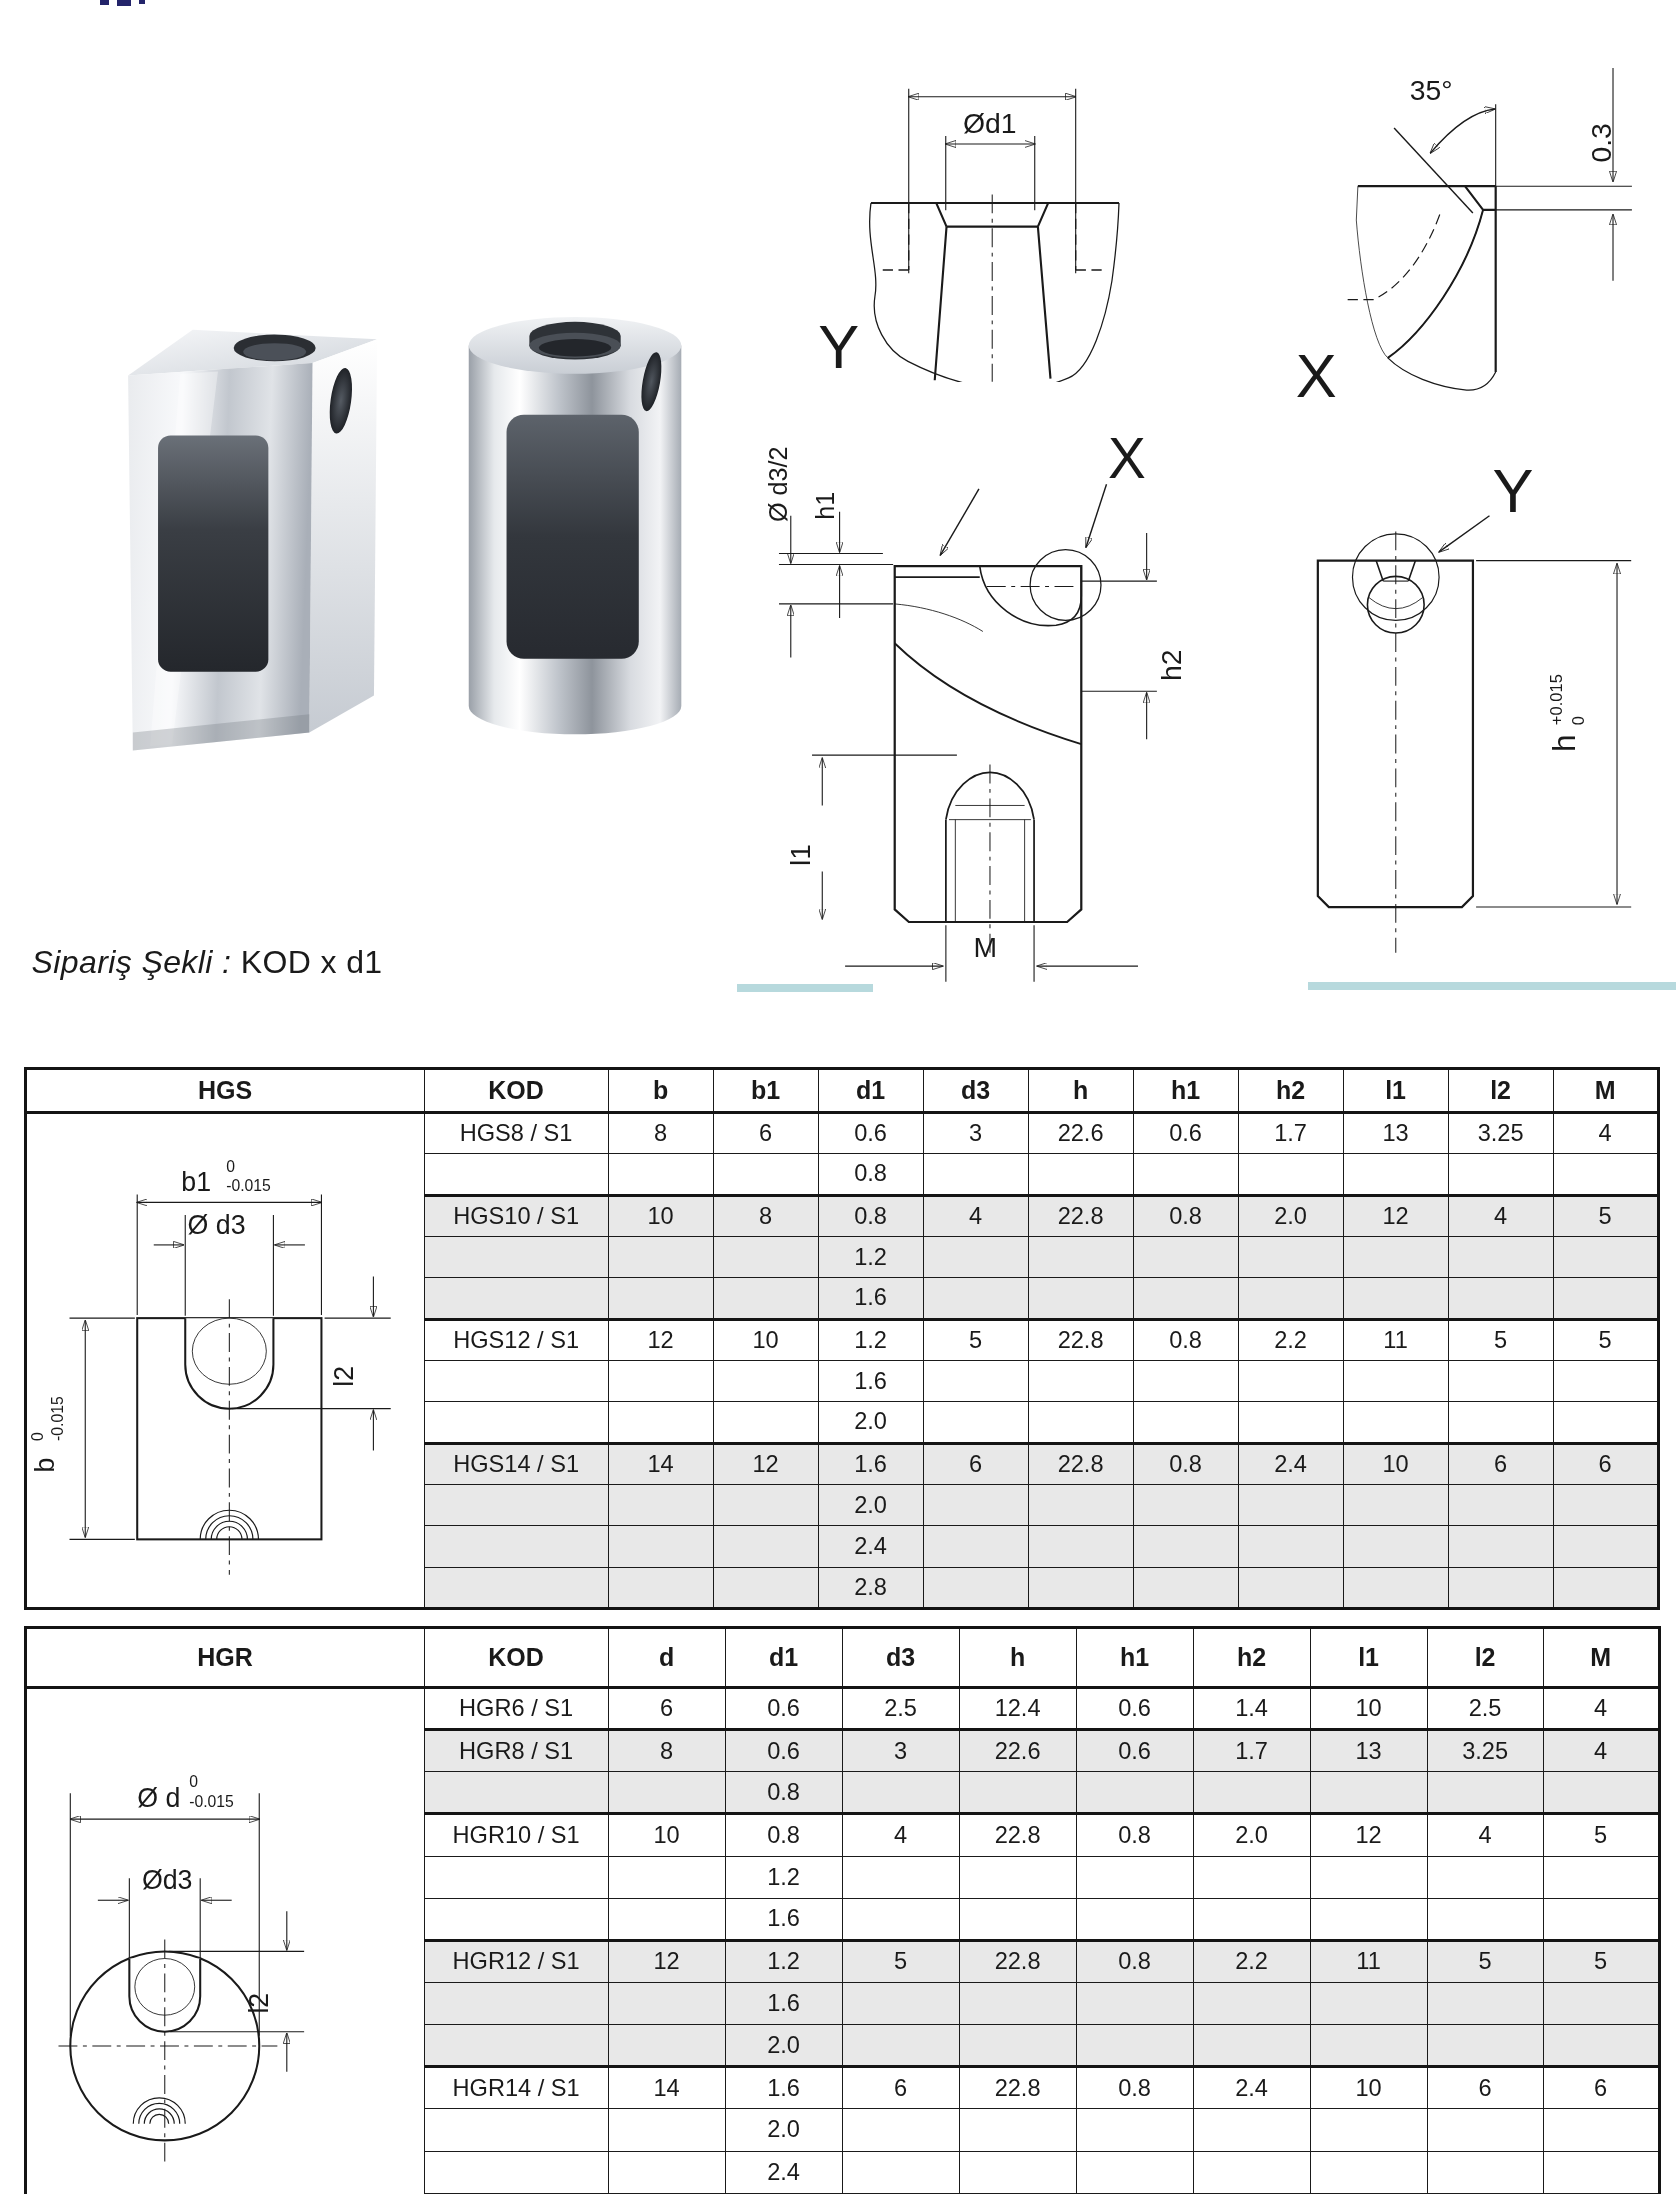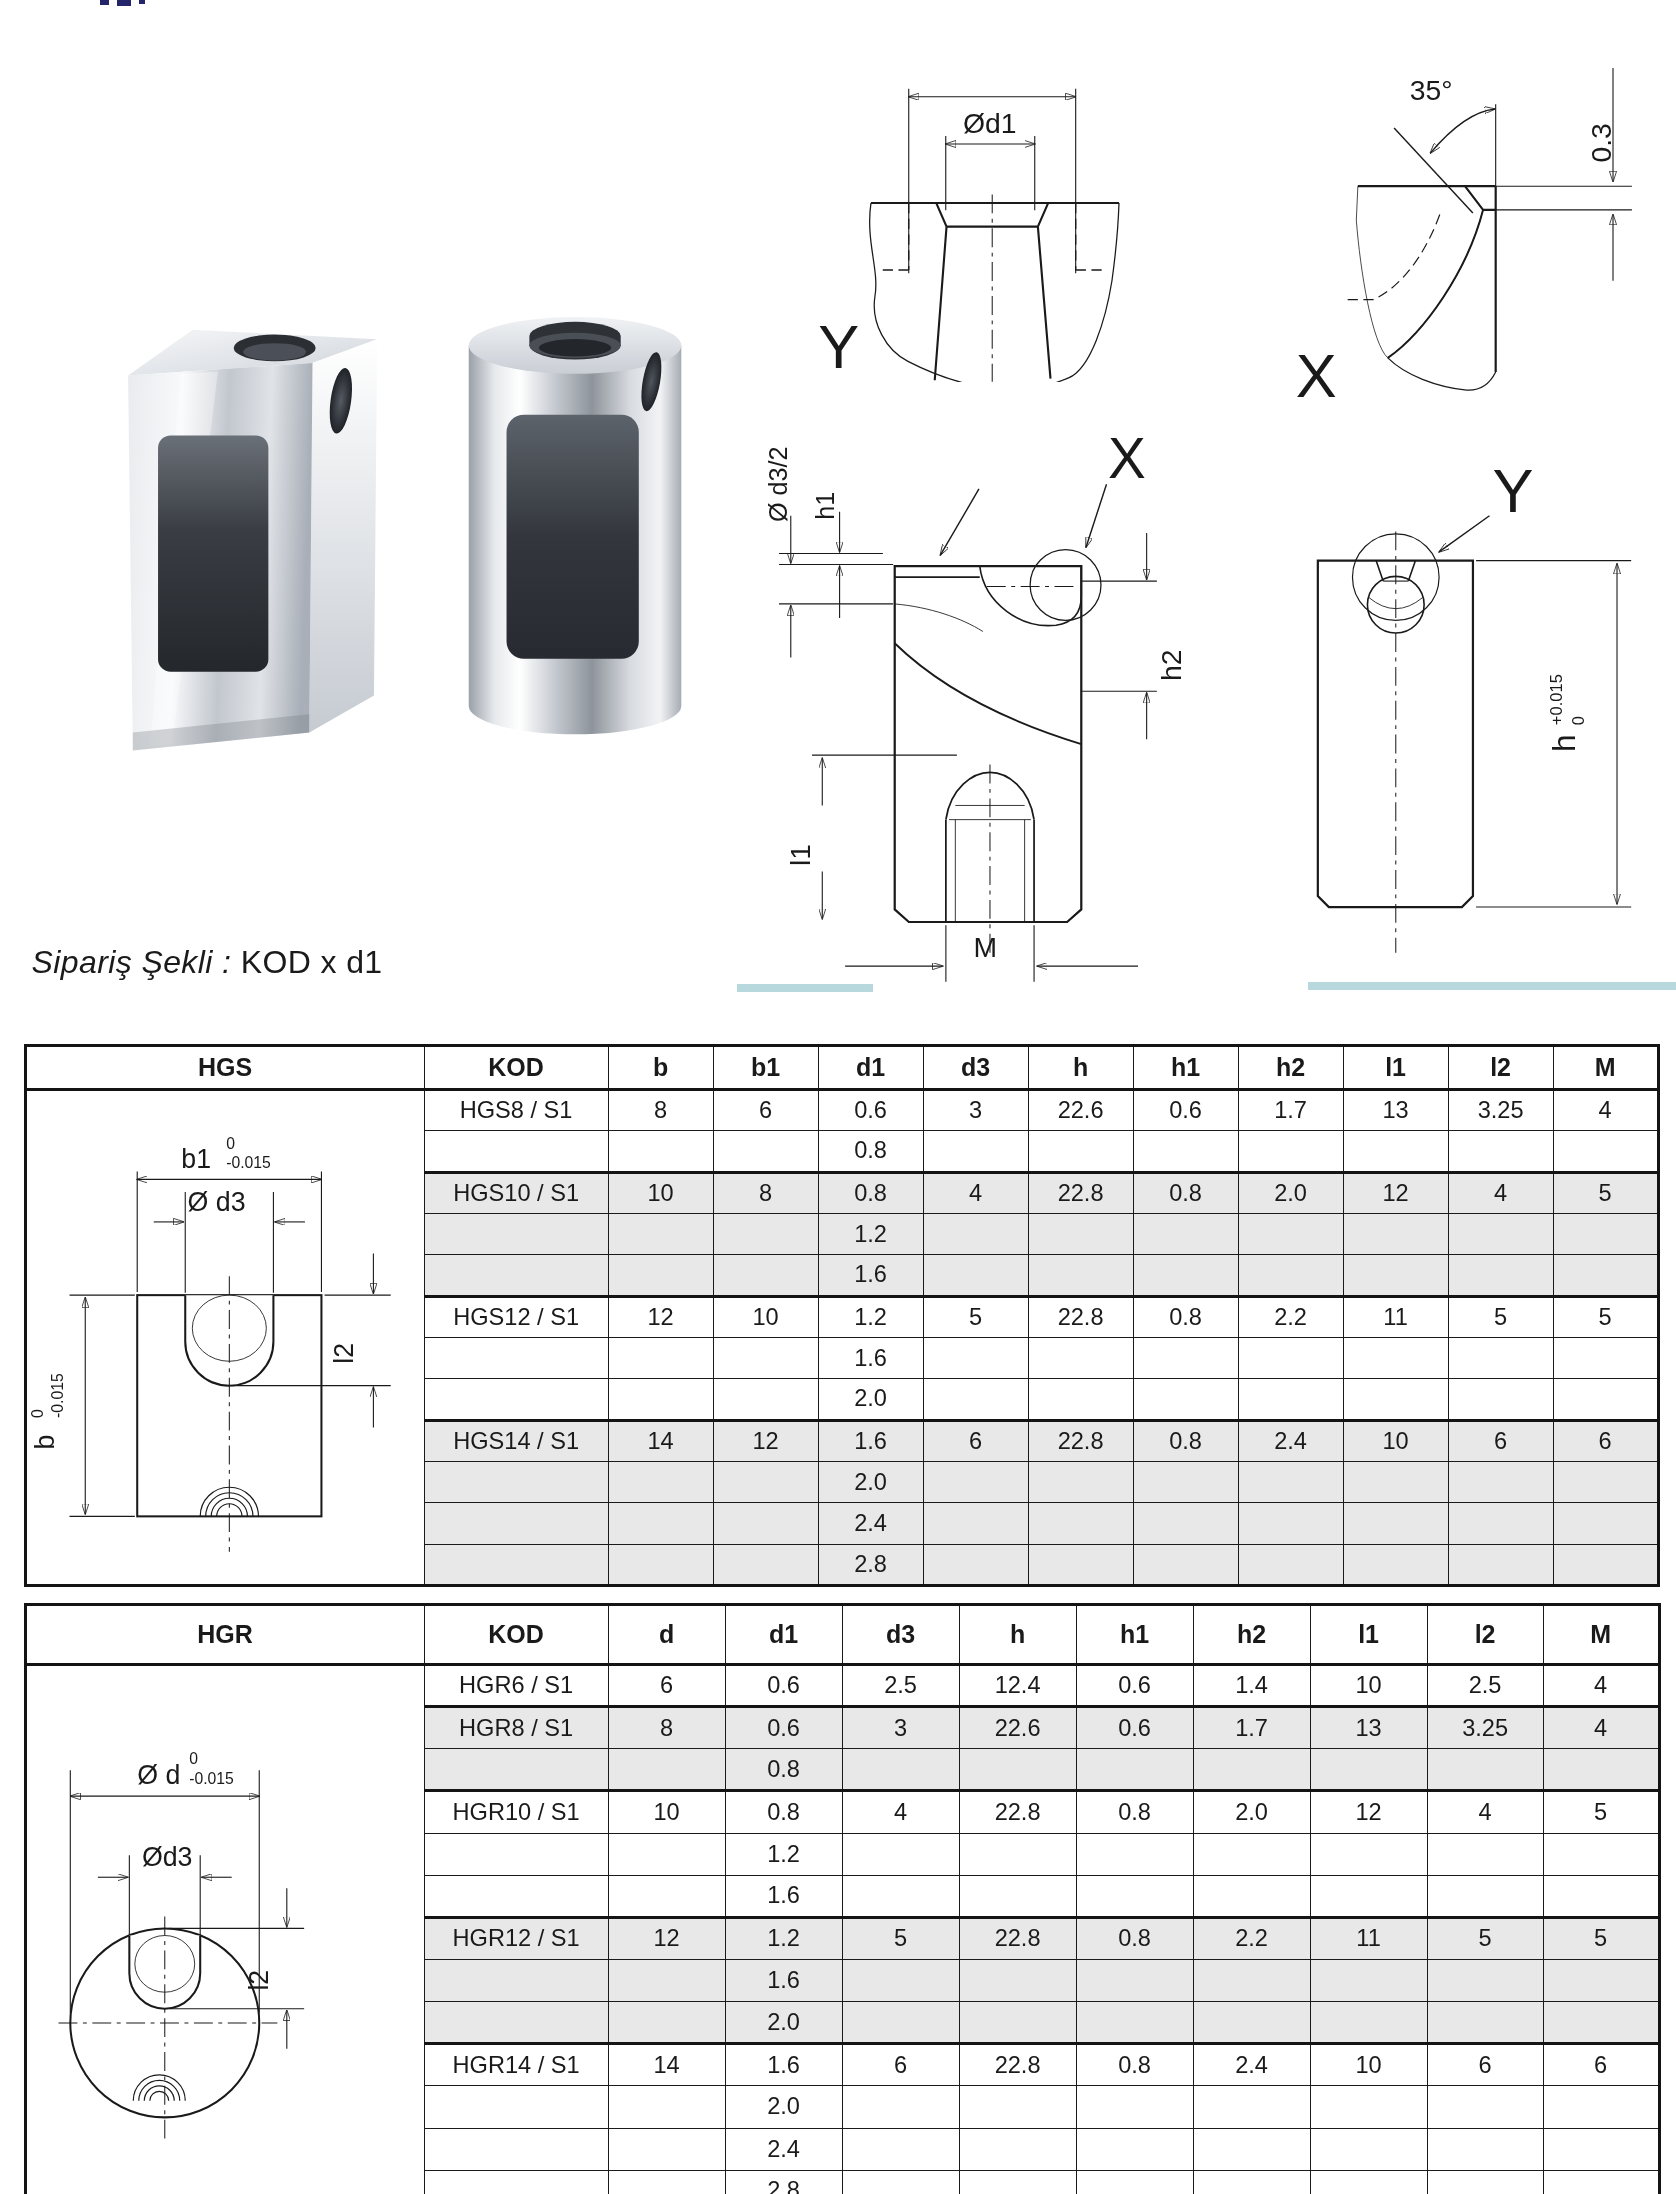--- a/index.html
+++ b/index.html
@@ -12,21 +12,21 @@
   .order-line .it{font-style:italic;}
 
   
   .tealbar{position:absolute;height:7.9px;background:#b7d9dd;}
 
   
   .logofrag{position:absolute;background:#23246a;}
 
   
   table.spec{position:absolute;border-collapse:collapse;table-layout:fixed;background:#fff;
-             border:3.9px solid #141414;}
+             border:3.9px solid #141414;margin-top:23px;}
   .spec th,.spec td{border:1.6px solid #1a1a1a;text-align:center;vertical-align:middle;
              font-size:23.6px;padding:0;overflow:hidden;white-space:nowrap;}
   .spec th{font-weight:bold;font-size:25px;background:#fff;}
   .spec tr{height:41px;}
   .spec tr.head{height:44px;}
   #hgr-table tr{height:42px;}
   #hgr-table tr.head{height:60px;}
   .spec tr.head th{border-bottom:3.9px solid #141414;}
   .spec tr.gs td{border-top:3.9px solid #141414;}
   .spec tr.sh td{background:#e8e8e8;}

